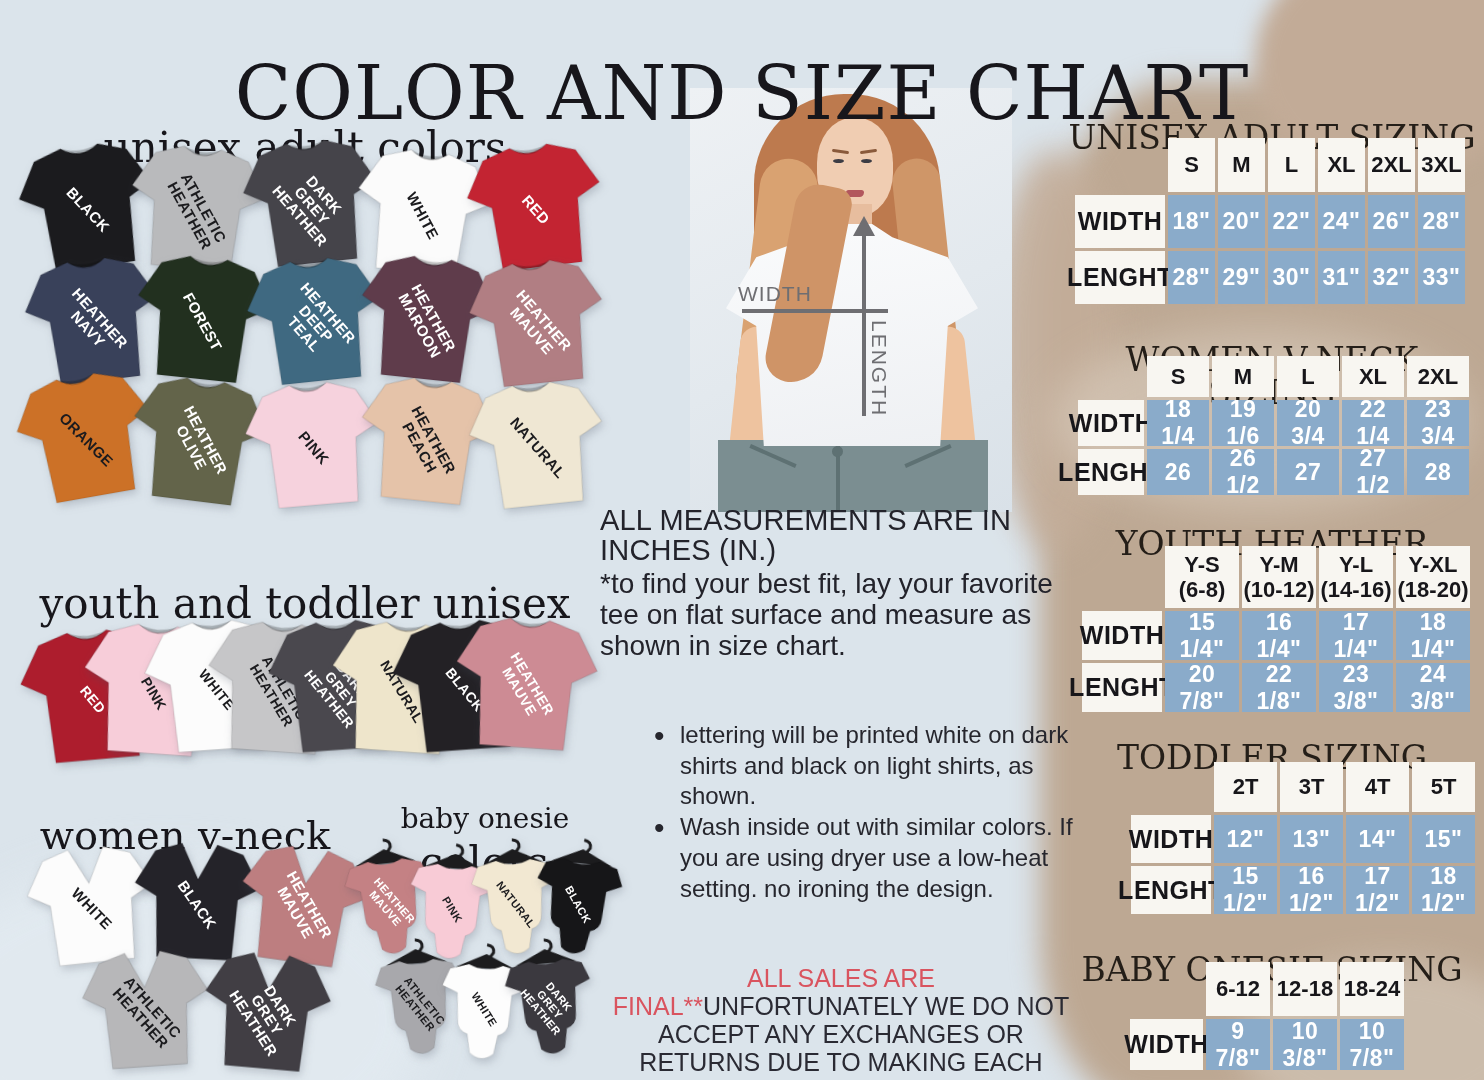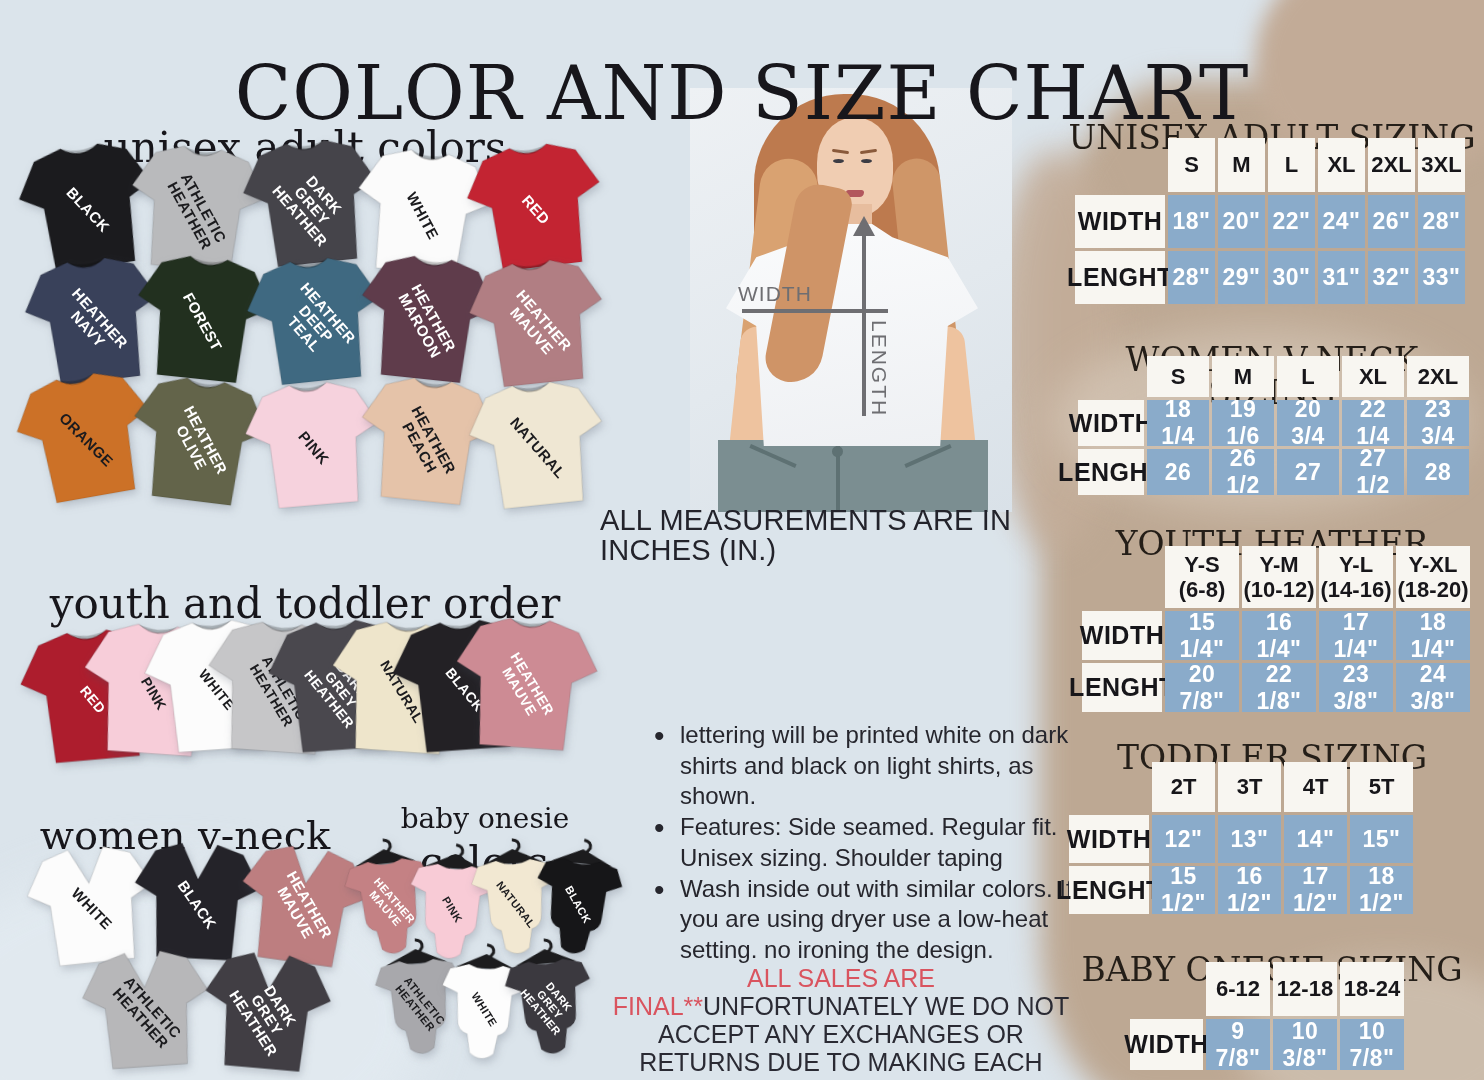--- a/index.html
+++ b/index.html
@@ -193,21 +193,21 @@
     </div>
     <div class="shirt" style="left: 452px; top: 240px; width: 140px; height: 148px; transform: rotate(-6deg);">
       <svg viewBox="0 0 120 120" xmlns="http://www.w3.org/2000/svg">
         <path d="M44,10 L20,18 L3,48 L23,59 L26,114 L94,114 L97,59 L117,48 L100,18 L76,10 Q60,22 44,10 Z" fill="#efe7d3" stroke="rgba(0,0,0,.1)" stroke-width="1"></path>
         <path d="M44,10 Q60,24 76,10 Q60,17 44,10 Z" fill="rgba(0,0,0,.22)"></path>
       </svg>
       <span class="shirt-label" style="color: rgb(27, 27, 30); font-size: 15px; --lrot: 55deg;">NATURAL</span>
     </div>
   </div>
 
-<h2 class="abs serif sec-head" style="left:15px;top:548px;width:580px;">youth and toddler order</h2>
+<h2 class="abs serif sec-head" style="left:15px;top:548px;width:580px;">youth and toddler unisex</h2>
 <div class="abs shirt-group" style="left:18px;top:592px;width:590px;height:210px;">
     <div class="shirt" style="left: 0px; top: 12px; width: 148px; height: 178px; transform: rotate(-5deg);">
       <svg viewBox="0 0 120 120" xmlns="http://www.w3.org/2000/svg">
         <path d="M44,10 L20,18 L3,48 L23,59 L26,114 L94,114 L97,59 L117,48 L100,18 L76,10 Q60,22 44,10 Z" fill="#ad1d2d" stroke="rgba(0,0,0,.1)" stroke-width="1"></path>
         <path d="M44,10 Q60,24 76,10 Q60,17 44,10 Z" fill="rgba(0,0,0,.22)"></path>
       </svg>
       <span class="shirt-label" style="color: rgb(255, 255, 255); font-size: 14px; --lrot: 55deg;">RED</span>
     </div>
     <div class="shirt" style="left: 62px; top: 6px; width: 148px; height: 178px; transform: rotate(4deg);">
       <svg viewBox="0 0 120 120" xmlns="http://www.w3.org/2000/svg">
@@ -390,25 +390,25 @@
   <div class="p hair-front"></div>
   <div class="p m-line" id="width-line"></div>
   <div class="p m-line" id="length-line"></div>
   <div class="p" id="length-arrow"></div>
   <div class="p" id="width-label">WIDTH</div>
   <div class="p" id="length-label">LENGTH</div>
 </div>
 
 <div id="measure-note" class="abs">
   <div>ALL MEASUREMENTS ARE IN INCHES (IN.)</div>
+  <div id="fit-tip">*to find your best fit, lay your favorite tee on flat surface and measure as shown in size chart.</div>
 </div>
 
 <ul id="bullets" class="abs">
     <li>lettering will be printed white on dark shirts and black on light shirts, as shown.</li>
-    <li>Features: Side seamed. Regular fit. Unisex sizing. Shoulder taping</li>
     <li>Wash inside out with similar colors. If you are using dryer use a low-heat setting. no ironing the design.</li>
   </ul>
 
 <div id="sales-note" class="abs">
   <p><span class="red">ALL SALES ARE FINAL**</span><span>UNFORTUNATELY WE DO NOT ACCEPT ANY EXCHANGES OR RETURNS DUE TO MAKING EACH ORDER CUSTOM.</span></p>
 
 </div>
 
 <h2 class="abs serif tbl-head" style="top:94px;">UNISEX ADULT SIZING</h2>
 <div class="abs size-table" style="left:1075px;top:138px;--labelw:90px;--colw:47px;--headh:54px;--rowh:53px;">
@@ -480,21 +480,21 @@
       <div class="cell data">18 1/4"</div>
       <div class="cell rlabel">LENGHT</div>
       <div class="cell data">20 7/8"</div>
       <div class="cell data">22 1/8"</div>
       <div class="cell data">23 3/8"</div>
       <div class="cell data">24 3/8"</div>
     </div>
   </div>
 
 <h2 class="abs serif tbl-head" style="top:714px;">TODDLER SIZING</h2>
-<div class="abs size-table" style="left:1069px;top:762px;--labelw:80px;--colw:63px;--headh:50px;--rowh:48px;">
+<div class="abs size-table" style="left:1131px;top:762px;--labelw:80px;--colw:63px;--headh:50px;--rowh:48px;">
     <div class="tgrid" style="grid-template-columns: var(--labelw) repeat(4, var(--colw)); grid-template-rows: var(--headh) repeat(2, var(--rowh));">
       <div class="cell corner"></div>
       <div class="cell head">2T</div>
       <div class="cell head">3T</div>
       <div class="cell head">4T</div>
       <div class="cell head">5T</div>
       <div class="cell rlabel">WIDTH</div>
       <div class="cell data">12"</div>
       <div class="cell data">13"</div>
       <div class="cell data">14"</div>

